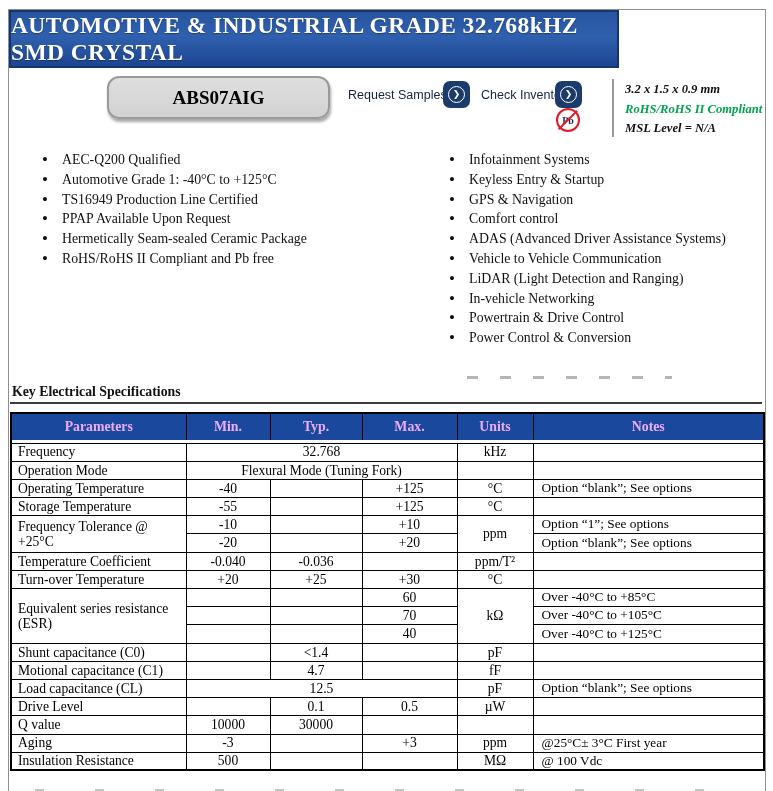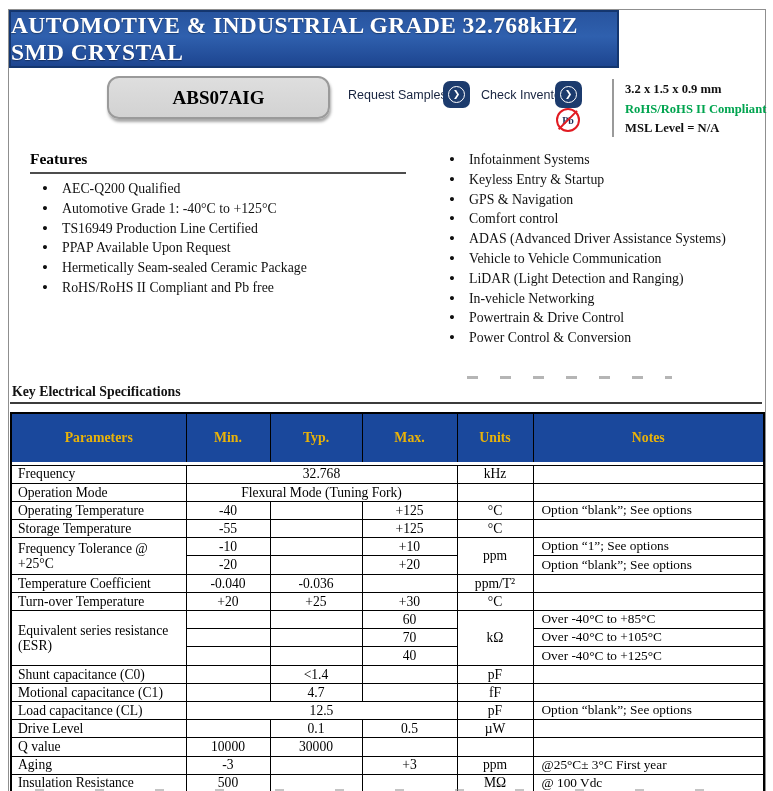--- a/index.html
+++ b/index.html
@@ -54,21 +54,21 @@
     position: absolute; left: 556px; top: 108px; width: 24px; height: 24px;
     border: 2px solid #e11b22; border-radius: 50%;
     display: flex; align-items: center; justify-content: center;
   }
   .pb-icon span { font-size: 10px; font-weight: bold; color: #1b2c55; }
   .pb-icon::after {
     content: ""; position: absolute; left: -3px; top: 9px; width: 26px; height: 2.4px;
     background: #e11b22; transform: rotate(-45deg);
   }
   .hdr-divider { position: absolute; left: 612px; top: 79px; width: 2px; height: 58px; background: #9a9a9a; }
-  .spec-lines { position: absolute; left: 625px; top: 80px; font-size: 12.6px; font-weight: bold; line-height: 19.5px; white-space: nowrap; }
+  .spec-lines { position: absolute; left: 625px; top: 80px; font-size: 12.6px; font-weight: bold; line-height: 19.5px; white-space: nowrap; font-style: italic; }
   .spec-dim, .spec-msl { color: #111; }
   .spec-rohs { color: #00a44f; }
   
   .section { position: absolute; top: 150px; }
   .section.features { left: 30px; width: 376px; }
   .section.applications { left: 437px; width: 327px; }
   .section h2 {
     font-size: 15.5px; font-weight: bold; color: #000;
     border-bottom: 2px solid #4d4d4d; padding-bottom: 4px; margin-bottom: 5px;
   }
@@ -94,22 +94,22 @@
   .specs-heading {
     position: absolute; left: 12px; top: 384px; font-size: 13.8px; font-weight: bold;
   }
   .specs-underline { position: absolute; left: 10px; top: 402px; width: 752px; height: 2px; background: #3c3c3c; }
   table.spec-table {
     position: absolute; left: 10px; top: 412px; width: 753px;
     border-collapse: collapse; border: 2px solid #000; table-layout: fixed;
     font-size: 13.6px;
   }
   .spec-table th {
-    background: #1a489c; color: #eab308; font-weight: bold; font-size: 13.8px;
-    height: 19px; border: 1px solid #000; border-bottom: none; padding: 16px;
+    background: #1a489c; color: #f0abfc; font-weight: bold; font-size: 13.8px;
+    height: 19px; border: 1px solid #000; border-bottom: none; padding: 5px;
   }
   .spec-table tr.gap td { height: 3px; border: none; padding: 0; }
   .spec-table td {
     border: 1px solid #000; height: 18.2px; padding: 0 4px;
     line-height: 1.12; vertical-align: middle; color: #000;
   }
   .spec-table td.param { text-align: left; padding-left: 6px; }
   .spec-table td.c { text-align: center; }
   .spec-table td.notes { text-align: left; padding-left: 8px; font-size: 13.3px; }
 </style>
@@ -142,21 +142,20 @@
 
 <div class="hdr-divider"></div>
 
 <div class="spec-lines">
   <div class="spec-dim">3.2 x 1.5 x 0.9 mm</div>
   <div class="spec-rohs">RoHS/RoHS II Compliant</div>
   <div class="spec-msl">MSL Level = N/A</div>
 </div>
 
 <div class="section features">
-  <h2>Features</h2>
   <ul class="bullet-list">
     <li>AEC-Q200 Qualified</li>
     <li>Automotive Grade 1: -40°C to +125°C</li>
     <li>TS16949 Production Line Certified</li>
     <li>PPAP Available Upon Request</li>
     <li>Hermetically Seam-sealed Ceramic Package</li>
     <li>RoHS/RoHS II Compliant and Pb free</li>
   </ul>
 </div>
 

